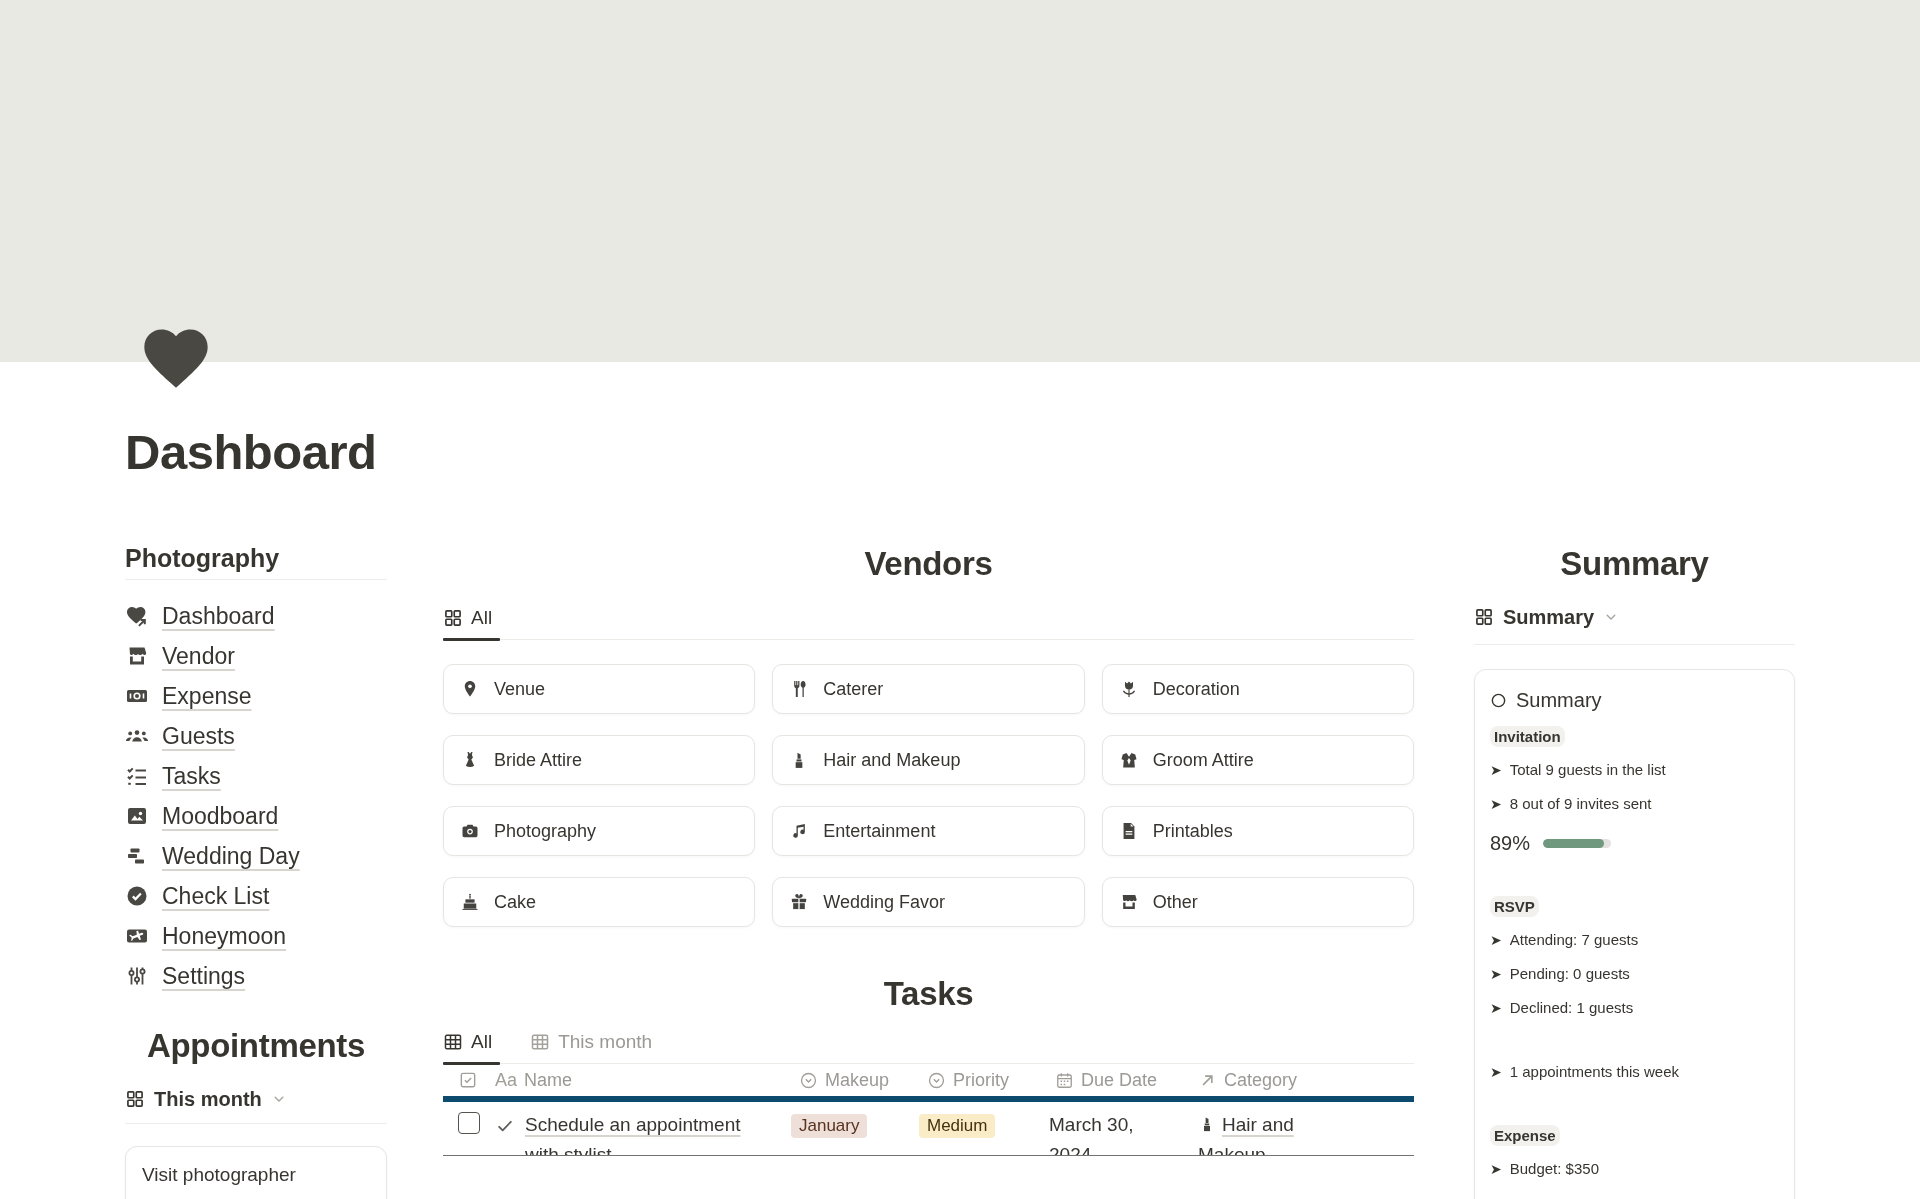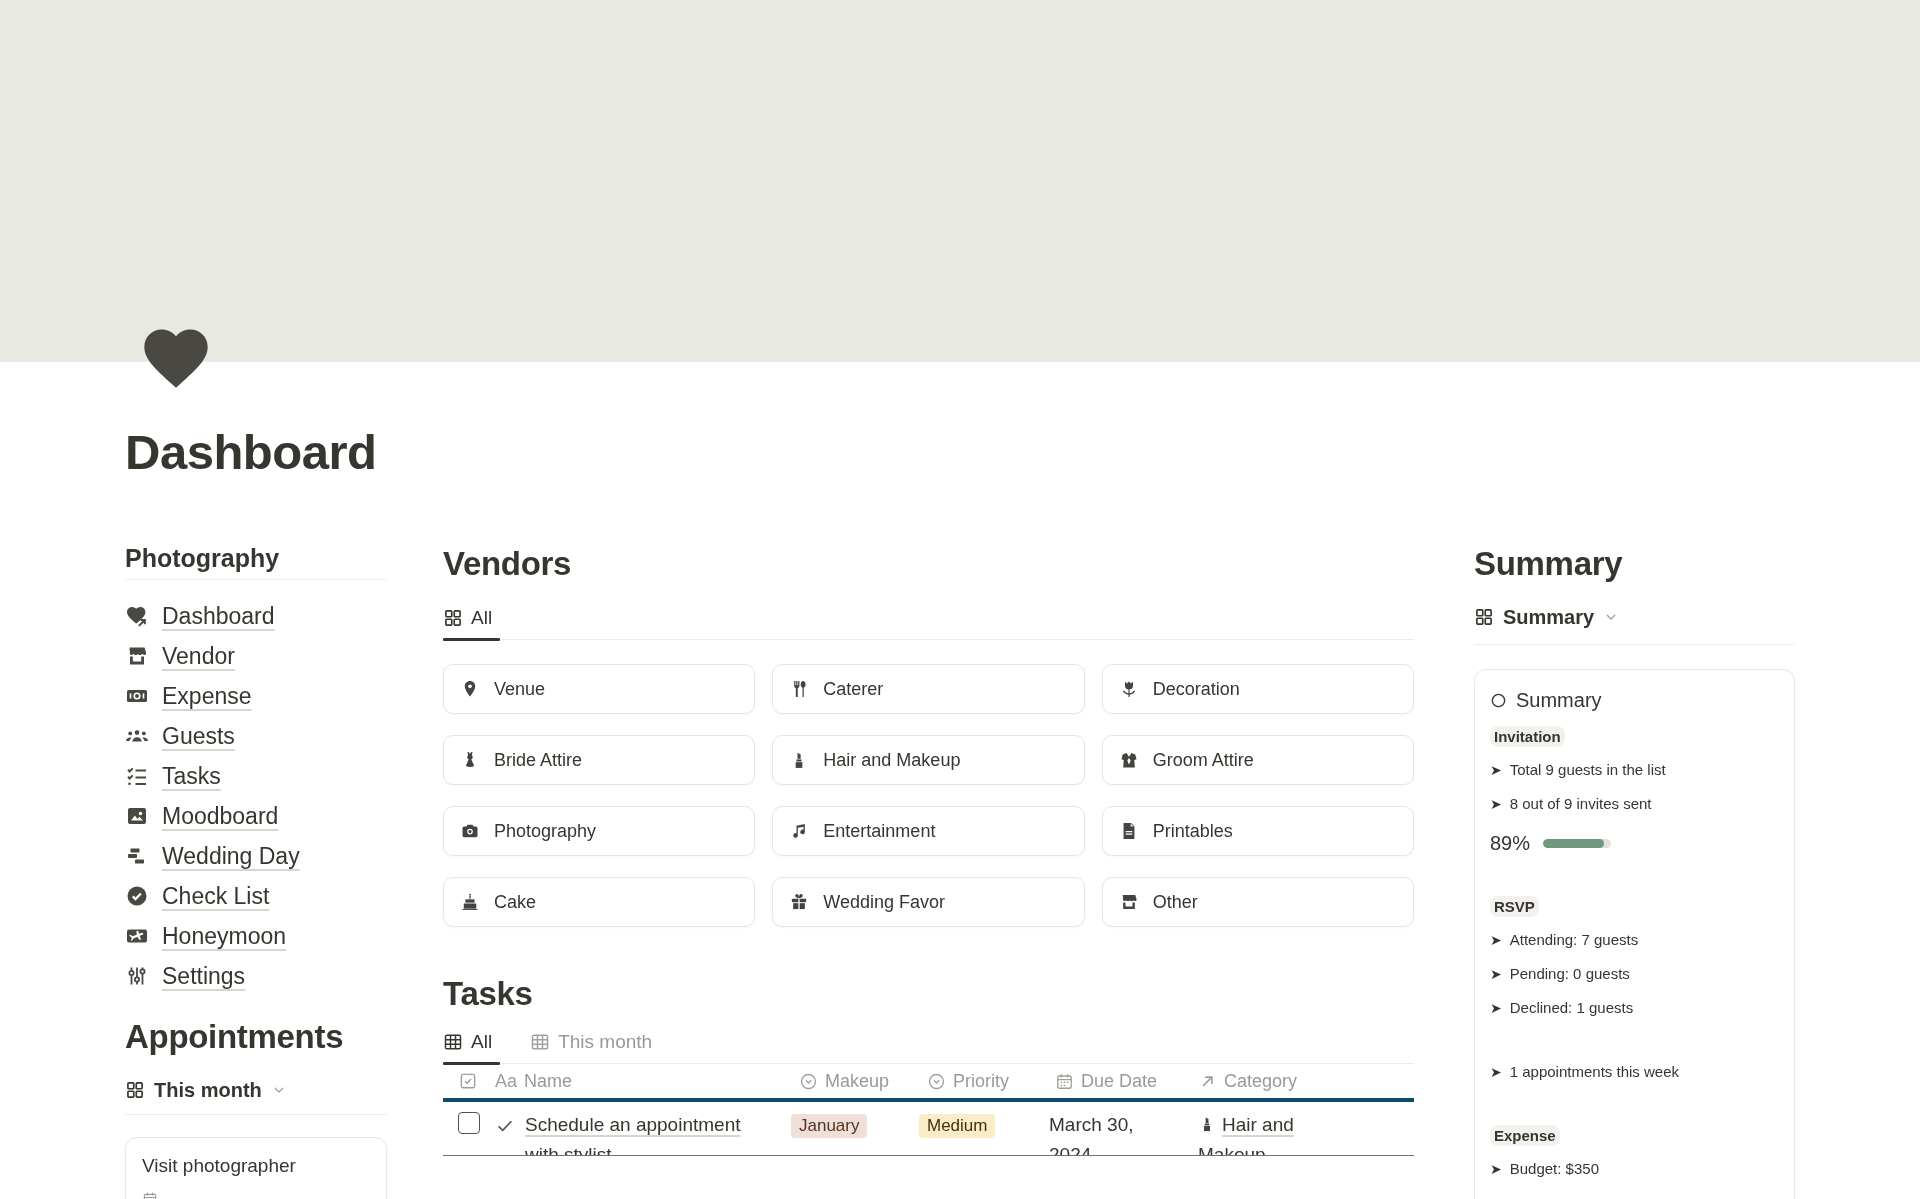--- a/index.html
+++ b/index.html
@@ -8,35 +8,35 @@
   .cover { position: absolute; left: 0; top: 0; width: 1920px; height: 362px; }
   .page-icon { position: absolute; left: 138px; top: 320px; width: 76px; height: 76px; color: #4A4843; cursor: pointer; }
   .page-icon svg { width: 100%; height: 100%; display: block; }
   .page-title { position: absolute; left: 125px; top: 424px; font-size: 49px; line-height: 56px; font-weight: 700; letter-spacing: -0.5px; }
 
   .col { position: absolute; top: 543px; }
   .col-left  { left: 125px;  width: 262px; }
   .col-mid   { left: 443px;  width: 971px; }
   .col-right { left: 1474px; width: 321px; }
 
-  h2.section-head { font-size: 33px; line-height: 42px; font-weight: 700; letter-spacing: -0.3px; }
+  h2.section-head { font-size: 33px; line-height: 42px; font-weight: 700; letter-spacing: -0.3px; text-align: center; }
   h3.nav-head { font-size: 25px; line-height: 30px; font-weight: 700; }
   .hr { border: none; border-top: 1px solid #EDECE9; height: 0; }
   .col-left .hr { margin-top: 6px; }
 
   .icon { display: inline-block; flex: none; }
   .icon svg { display: block; width: 100%; height: 100%; }
 
   
   .nav-list { margin-top: 16px; }
   .nav-item { display: flex; align-items: center; gap: 13px; height: 40px; cursor: pointer; text-decoration: none; color: #37352F; }
   .nav-item .icon { width: 24px; height: 24px; color: #4A4843; }
   .nav-label { font-size: 23px; text-decoration: underline; text-decoration-color: #D8D5CF; text-decoration-thickness: 1.5px; text-underline-offset: 5px; }
 
-  .appt-head { margin-top: 20px; }
+  .appt-head { margin-top: 29px; }
   .view-row { margin-top: 14px; display: flex; align-items: center; gap: 9px; height: 36px; cursor: pointer; }
   .view-row .icon.grid { width: 20px; height: 20px; color: #37352F; }
   .view-row .label { font-size: 20px; font-weight: 700; }
   .view-row .icon.chev { width: 14px; height: 14px; color: #A7A5A0; margin-left: 1px; }
   .left-divider2 { margin-top: 9px; }
 
   .appt-card { margin-top: 22px; width: 262px; height: 120px; border: 1px solid #E7E6E3; border-radius: 12px;
     background: #fff; box-shadow: 0 1px 3px rgba(0,0,0,0.04); padding: 16px; cursor: pointer; }
   .appt-card .title { font-size: 19px; line-height: 24px; }
   .appt-card .icon.date { width: 16px; height: 16px; color: #9B9995; margin-top: 13px; }
@@ -54,21 +54,21 @@
   .vendor-grid { margin-top: 24px; display: grid; grid-template-columns: repeat(3, 1fr); column-gap: 17px; row-gap: 21px; text-align: right; }
   .vendor-card { height: 50px; display: flex; align-items: center; gap: 14px; padding-left: 16px;
     border: 1px solid #E6E5E2; border-radius: 10px; background: #fff; box-shadow: 0 1px 3px rgba(0,0,0,0.035); cursor: pointer; }
   .vendor-card .icon { width: 20px; height: 20px; color: #45433F; }
   .vendor-card .v-label { font-size: 18px; }
 
   
   .tasks-head { margin-top: 46px; }
   .tasks-tabbar { margin-top: 9px; }
   .t-header, .t-row { display: grid; grid-template-columns: 36px 300px 128px 128px 143px 150px; padding-left: 12px; }
-  .t-header { height: 38px; border-bottom: 4px solid #0c4a6e; align-items: center; }
+  .t-header { height: 38px; border-bottom: 6px solid #0c4a6e; align-items: center; }
   .th { display: flex; align-items: center; gap: 7px; color: #9B9995; font-size: 18px; padding-left: 8px; cursor: pointer; }
   .th .icon { width: 19px; height: 19px; color: #A09E99; }
   .th.chk { padding-left: 3px; } .th.chk .icon { width: 20px; height: 20px; }
   .th.name { padding-left: 4px; }
   .th .aa { font-size: 18px; color: #A09E99; }
   .t-row { height: 54px; overflow: hidden; border-bottom: 1px solid #737373; }
   .td { font-size: 19px; line-height: 30px; padding-top: 8px; }
   .td.chk { padding-left: 3px; }
   .checkbox { display: inline-block; width: 22px; height: 22px; border: 1.6px solid #55534E; border-radius: 4px; background: #fff; margin-top: 2px; cursor: pointer; }
   .td.namecell { display: flex; gap: 10px; padding-left: 4px; }

